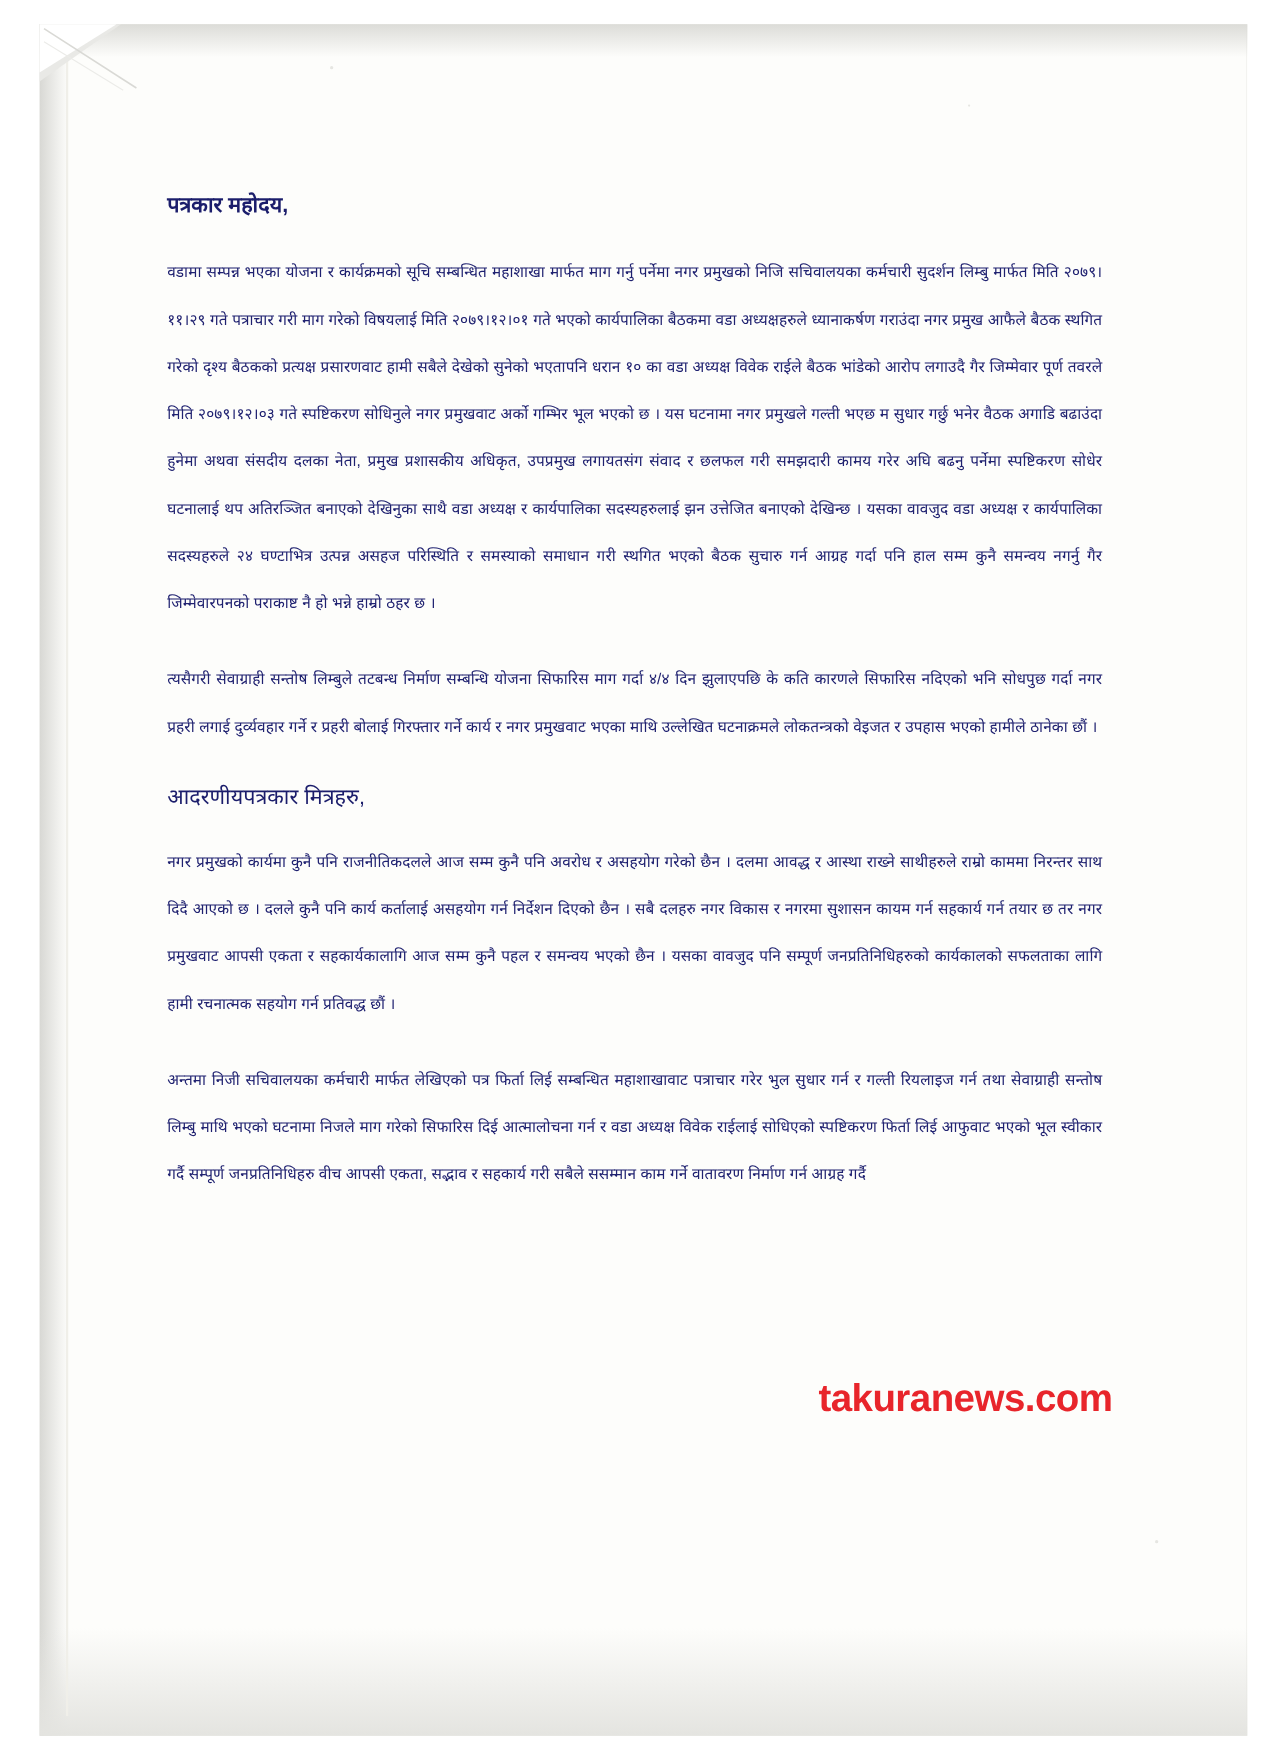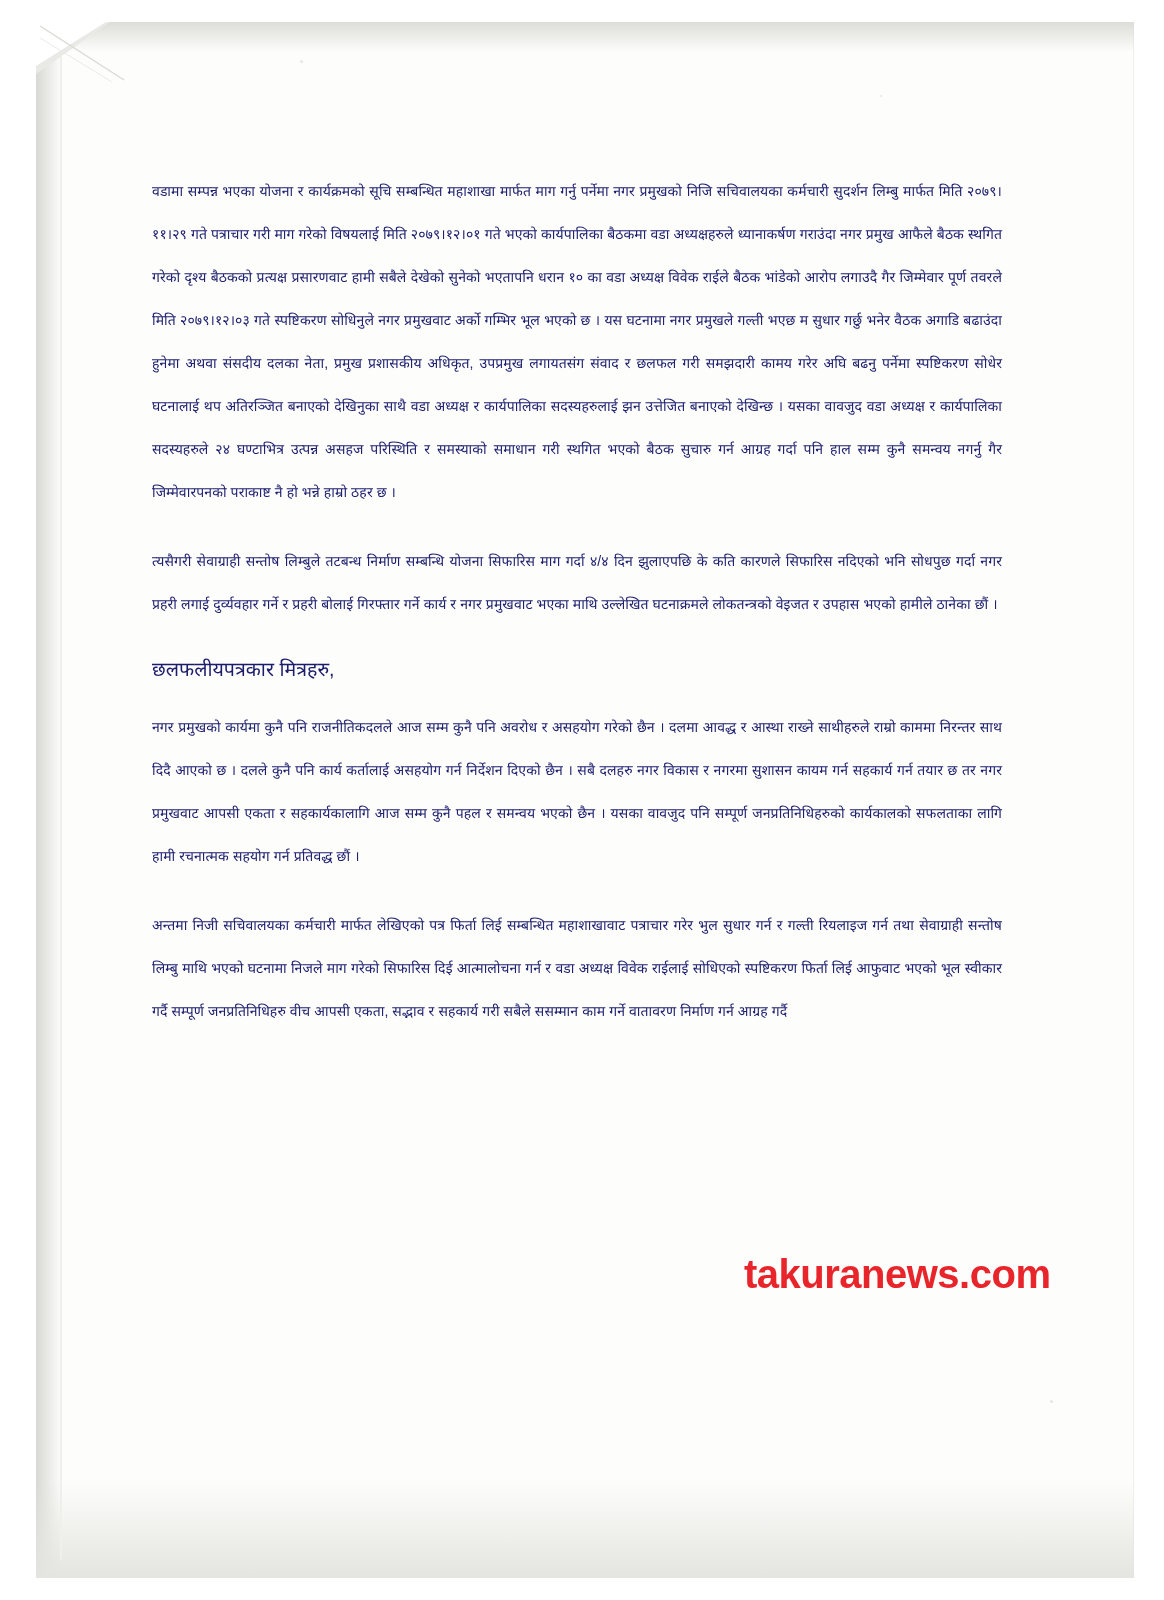--- a/index.html
+++ b/index.html
@@ -129,21 +129,21 @@
   }
   p.para:last-child {
     margin-bottom: 0;
   }
   
   .watermark {
     position: absolute;
     left: 744px;
     top: 1252px;
     font-family: "Liberation Sans", sans-serif;
-    font-size: 40px;
+    font-size: 35px;
     font-weight: bold;
     color: #e8252b;
     letter-spacing: -0.5px;
     white-space: nowrap;
   }
   
   .speckle {
     position: absolute;
     background: #e6e6e2;
     border-radius: 50%;
@@ -167,26 +167,27 @@
     <path d="M2 2 L86 56" stroke="#d9d9d5" stroke-width="1.4" fill="none"></path>
     <path d="M2 14 L74 58" stroke="#ebebe8" stroke-width="1" fill="none"></path>
   </svg>
 
   <div class="speckle" style="left:300px;top:60px;width:3px;height:3px;"></div>
   <div class="speckle" style="left:880px;top:95px;width:2px;height:2px;"></div>
   <div class="speckle" style="left:1050px;top:1400px;width:3px;height:3px;"></div>
 
   <div class="content">
 
+    <div class="salutation">पत्रकार महोदय,</div>
 
     <p class="doc-text para">वडामा सम्पन्न भएका योजना र कार्यक्रमको सूचि सम्बन्धित महाशाखा मार्फत माग गर्नु पर्नेमा नगर प्रमुखको निजि सचिवालयका कर्मचारी सुदर्शन लिम्बु मार्फत मिति २०७९।११।२९ गते पत्राचार गरी माग गरेको विषयलाई मिति २०७९।१२।०१ गते भएको कार्यपालिका बैठकमा वडा अध्यक्षहरुले ध्यानाकर्षण गराउंदा नगर प्रमुख आफैले बैठक स्थगित गरेको दृश्य बैठकको प्रत्यक्ष प्रसारणवाट हामी सबैले देखेको सुनेको भएतापनि धरान १० का वडा अध्यक्ष विवेक राईले बैठक भांडेको आरोप लगाउदै गैर जिम्मेवार पूर्ण तवरले मिति २०७९।१२।०३ गते स्पष्टिकरण सोधिनुले नगर प्रमुखवाट अर्को गम्भिर भूल भएको छ । यस घटनामा नगर प्रमुखले गल्ती भएछ म सुधार गर्छु भनेर वैठक अगाडि बढाउंदा हुनेमा अथवा संसदीय दलका नेता, प्रमुख प्रशासकीय अधिकृत, उपप्रमुख लगायतसंग संवाद र छलफल गरी समझदारी कामय गरेर अघि बढनु पर्नेमा स्पष्टिकरण सोधेर घटनालाई थप अतिरञ्जित बनाएको देखिनुका साथै वडा अध्यक्ष र कार्यपालिका सदस्यहरुलाई झन उत्तेजित बनाएको देखिन्छ । यसका वावजुद वडा अध्यक्ष र कार्यपालिका सदस्यहरुले २४ घण्टाभित्र उत्पन्न असहज परिस्थिति र समस्याको समाधान गरी स्थगित भएको बैठक सुचारु गर्न आग्रह गर्दा पनि हाल सम्म कुनै समन्वय नगर्नु गैर जिम्मेवारपनको पराकाष्ट नै हो भन्ने हाम्रो ठहर छ ।</p>
 
     <p class="doc-text para">त्यसैगरी सेवाग्राही सन्तोष लिम्बुले तटबन्ध निर्माण सम्बन्धि योजना सिफारिस माग गर्दा ४/४ दिन झुलाएपछि के कति कारणले सिफारिस नदिएको भनि सोधपुछ गर्दा नगर प्रहरी लगाई दुर्व्यवहार गर्ने र प्रहरी बोलाई गिरफ्तार गर्ने कार्य र नगर प्रमुखवाट भएका माथि उल्लेखित घटनाक्रमले लोकतन्त्रको वेइजत र उपहास भएको हामीले ठानेका छौं ।</p>
 
-    <div class="salutation second">छलफलीयपत्रकार मित्रहरु,</div>
+    <div class="salutation second">आदरणीयपत्रकार मित्रहरु,</div>
 
     <p class="doc-text para">नगर प्रमुखको कार्यमा कुनै पनि राजनीतिकदलले आज सम्म कुनै पनि अवरोध र असहयोग गरेको छैन । दलमा आवद्ध र आस्था राख्ने साथीहरुले राम्रो काममा निरन्तर साथ दिदै आएको छ । दलले कुनै पनि कार्य कर्तालाई असहयोग गर्न निर्देशन दिएको छैन । सबै दलहरु नगर विकास र नगरमा सुशासन कायम गर्न सहकार्य गर्न तयार छ तर नगर प्रमुखवाट आपसी एकता र सहकार्यकालागि आज सम्म कुनै पहल र समन्वय भएको छैन । यसका वावजुद पनि सम्पूर्ण जनप्रतिनिधिहरुको कार्यकालको सफलताका लागि हामी रचनात्मक सहयोग गर्न प्रतिवद्ध छौं ।</p>
 
     <p class="doc-text para">अन्तमा निजी सचिवालयका कर्मचारी मार्फत लेखिएको पत्र फिर्ता लिई सम्बन्धित महाशाखावाट पत्राचार गरेर भुल सुधार गर्न र गल्ती रियलाइज गर्न तथा सेवाग्राही सन्तोष लिम्बु माथि भएको घटनामा निजले माग गरेको सिफारिस दिई आत्मालोचना गर्न र वडा अध्यक्ष विवेक राईलाई सोधिएको स्पष्टिकरण फिर्ता लिई आफुवाट भएको भूल स्वीकार गर्दै सम्पूर्ण जनप्रतिनिधिहरु वीच आपसी एकता, सद्भाव र सहकार्य गरी सबैले ससम्मान काम गर्ने वातावरण निर्माण गर्न आग्रह गर्दै</p>
 
   </div>
 
   <div class="watermark">takuranews.com</div>
 
 </div>

